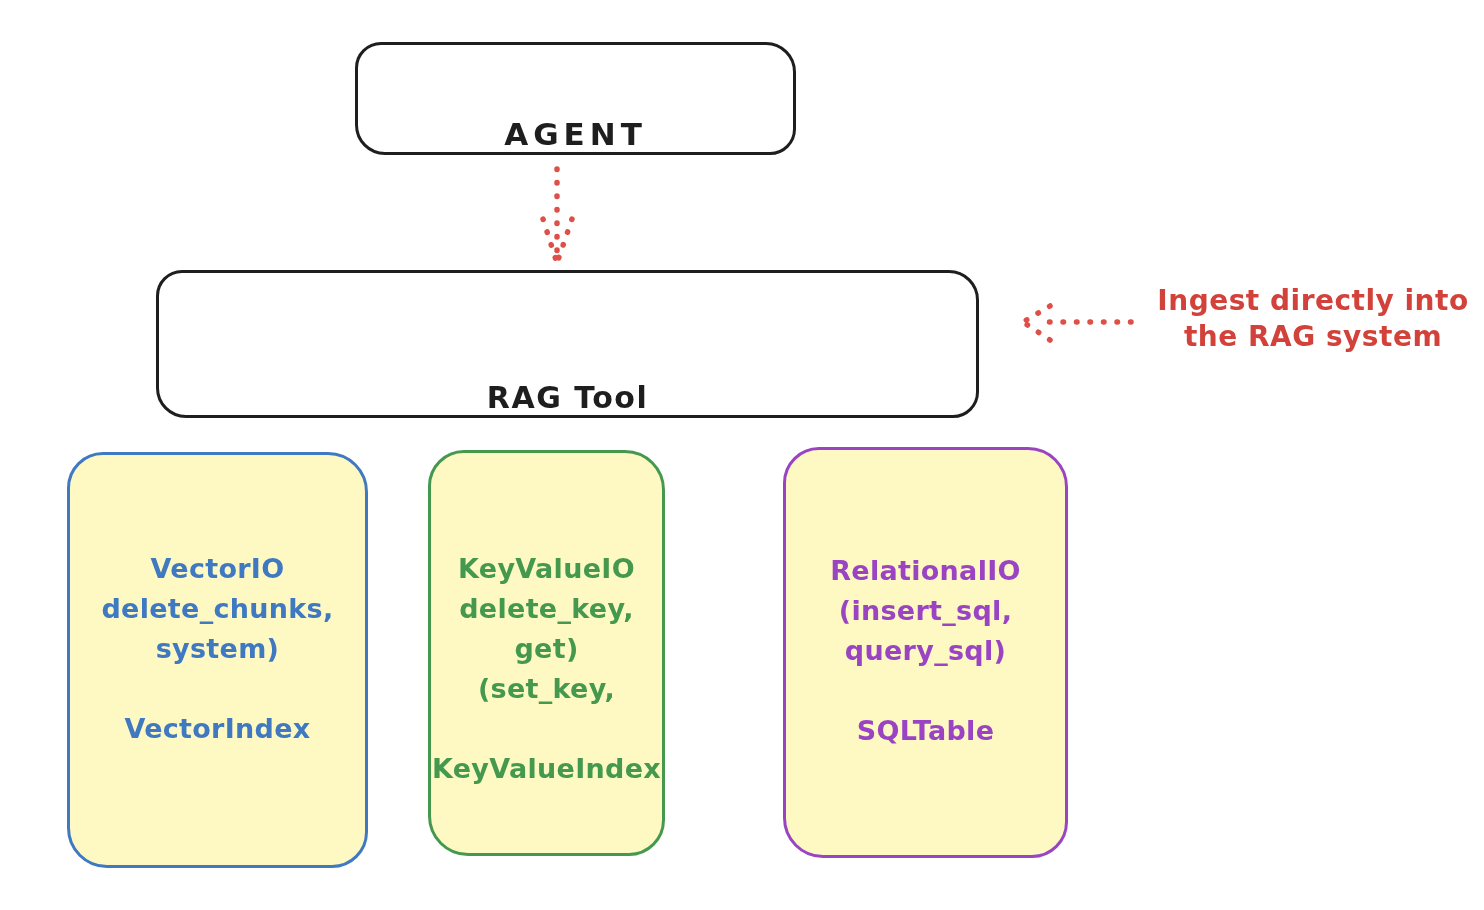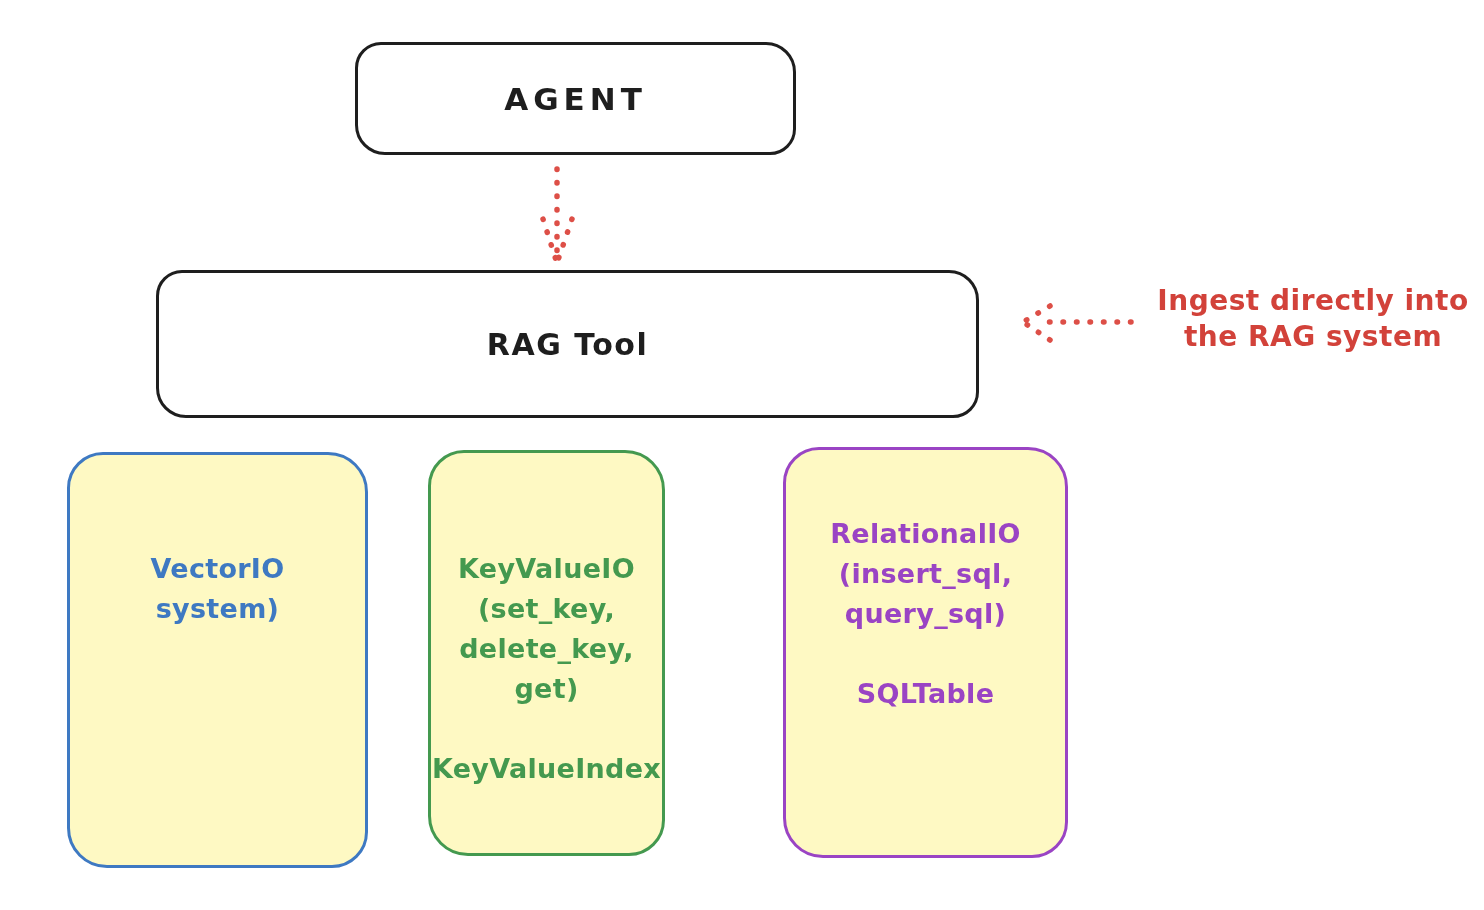--- a/index.html
+++ b/index.html
@@ -19,21 +19,21 @@
     position: absolute;
     left: 0;
     top: 0;
     width: 1484px;
     height: 910px;
     pointer-events: none;
   }
   .box {
     position: absolute;
     display: flex;
-    align-items: center;
+    align-items: flex-end;
     justify-content: center;
     border: 3.5px solid #1e1e1e;
     border-radius: 26px 30px 26px 30px;
     background: #ffffff;
     color: #1e1e1e;
     box-sizing: border-box;
   }
   .agent-box {
     left: 355px;
     top: 42px;
@@ -91,21 +91,21 @@
   }
   .card-green .card-lines { margin-top: 96px; }
   .card-purple {
     left: 783px;
     top: 447px;
     width: 285px;
     height: 411px;
     border-color: #9a44c4;
     color: #9a44c4;
   }
-  .card-purple .card-lines { margin-top: 64px; }
+  .card-purple .card-lines { margin-top: 101px; }
   .annotation {
     position: absolute;
     left: 1138px;
     top: 283px;
     width: 350px;
     color: #d2423a;
     font-size: 28px;
     font-weight: bold;
     line-height: 36px;
     letter-spacing: 0.5px;
@@ -139,29 +139,31 @@
   </div>
 
   <div class="annotation">
     <div>Ingest directly into</div>
     <div>the RAG system</div>
   </div>
 
   <div class="card card-blue">
     <div class="card-lines">
       <div>VectorIO</div>
+      <div>delete_chunks,</div>
       <div>system)</div>
     </div>
+    <div class="index-label">VectorIndex</div>
   </div>
 
   <div class="card card-green">
     <div class="card-lines">
       <div>KeyValueIO</div>
+      <div>delete_key, get)</div>
       <div>(set_key,</div>
-      <div>delete_key, get)</div>
     </div>
     <div class="index-label">KeyValueIndex</div>
   </div>
 
   <div class="card card-purple">
     <div class="card-lines">
       <div>RelationalIO</div>
       <div>(insert_sql,</div>
       <div>query_sql)</div>
     </div>

